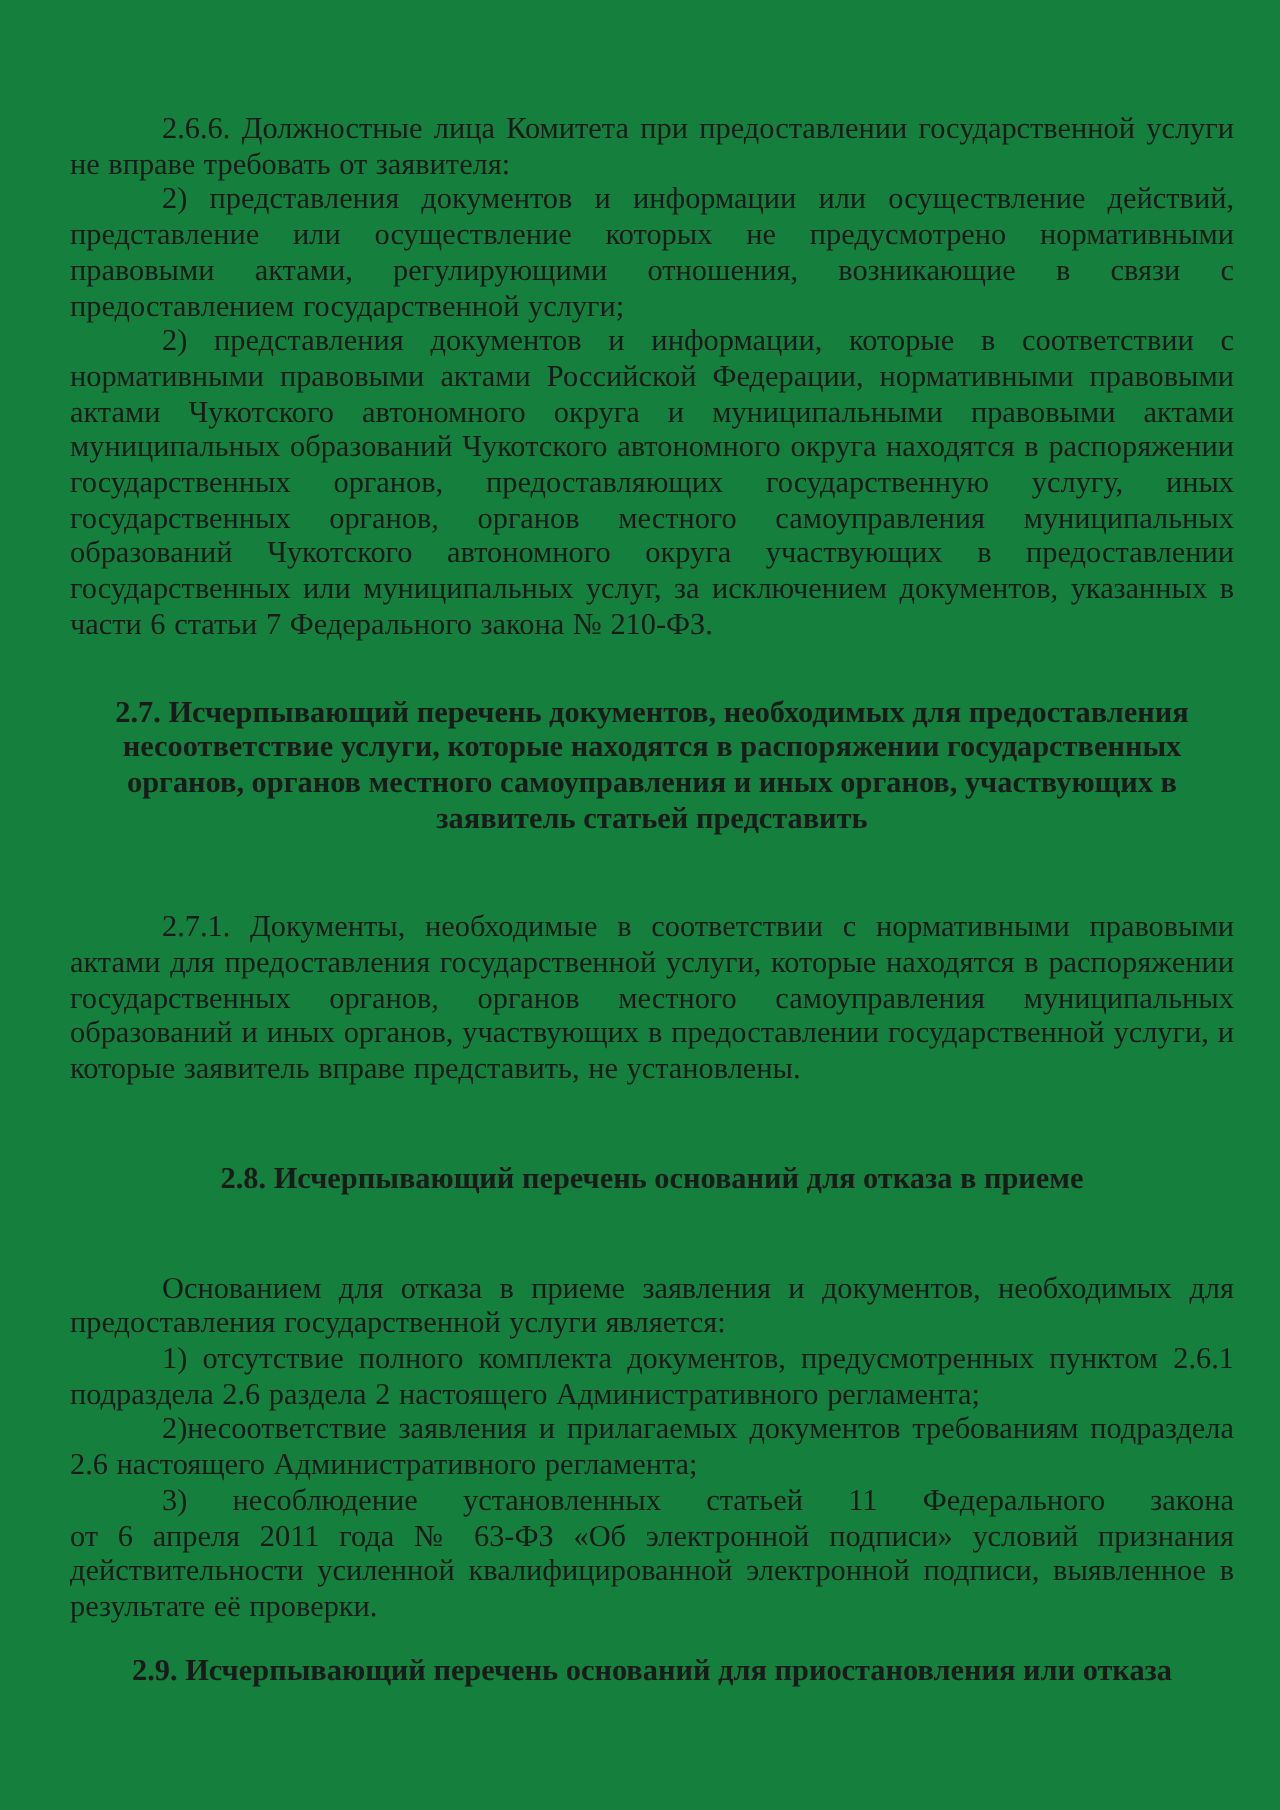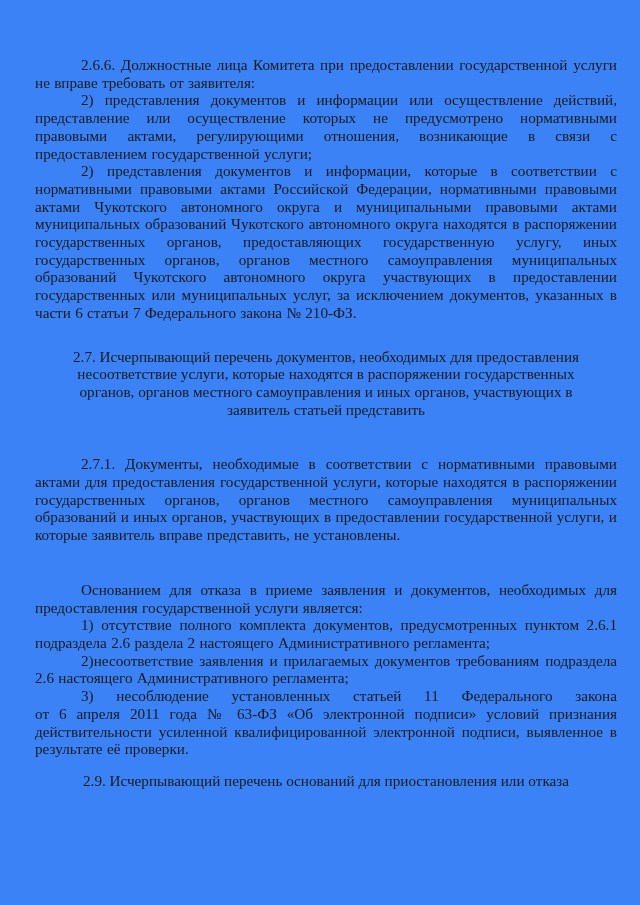--- a/index.html
+++ b/index.html
@@ -5,37 +5,37 @@
   html, body {
     margin: 0;
     padding: 0;
     background: #ffffff;
   }
   .page {
     position: relative;
     box-sizing: border-box;
     width: 640px;
     height: 905px;
-    background: #3b82f6;
+    background: #15803d;
     padding: 56px 23px 0 35px;
     font-family: "Liberation Serif", "DejaVu Serif", serif;
     font-size: 15.2px;
     line-height: 17.7px;
     color: #1a1a1a;
     overflow: hidden;
   }
   .para {
     margin: 0;
     text-align: justify;
     text-indent: 46px;
     word-spacing: 0.5px;
   }
   .heading {
     margin: 0;
-    font-weight: normal;
+    font-weight: bold;
     text-align: center;
     font-size: 15.2px;
     line-height: 17.7px;
   }
   .heading .hline {
     display: block;
   }
   .mt-before-h27 { margin-top: 26px; }
   .mt-std        { margin-top: 37px; }
   .mt-before-h29 { margin-top: 14px; }
@@ -54,20 +54,21 @@
   <div class="heading mt-before-h27">
     <span class="hline">2.7. Исчерпывающий перечень документов, необходимых для предоставления</span>
     <span class="hline">несоответствие услуги, которые находятся в распоряжении государственных</span>
     <span class="hline">органов, органов местного самоуправления и иных органов, участвующих в</span>
     <span class="hline">заявитель статьей представить</span>
   </div>
 
   <p class="para mt-std">2.7.1. Документы, необходимые в соответствии с нормативными правовыми актами для предоставления государственной услуги, которые находятся в распоряжении государственных органов, органов местного самоуправления муниципальных образований и иных органов, участвующих в предоставлении государственной услуги, и которые заявитель вправе представить, не установлены.</p>
 
   <div class="heading mt-std">
+    <span class="hline">2.8. Исчерпывающий перечень оснований для отказа в приеме</span>
   </div>
 
   <p class="para mt-std">Основанием для отказа в приеме заявления и документов, необходимых для предоставления государственной услуги является:</p>
 
   <p class="para">1) отсутствие полного комплекта документов, предусмотренных пунктом 2.6.1 подраздела 2.6 раздела 2 настоящего Административного регламента;</p>
 
   <p class="para">2)несоответствие заявления и прилагаемых документов требованиям подраздела 2.6 настоящего Административного регламента;</p>
 
   <p class="para">3) несоблюдение установленных статьей&nbsp;11 Федерального закона от&nbsp;6&nbsp;апреля&nbsp;2011 года №&nbsp;63-ФЗ «Об электронной подписи» условий признания действительности усиленной квалифицированной электронной подписи, выявленное в результате её проверки.</p>
 

